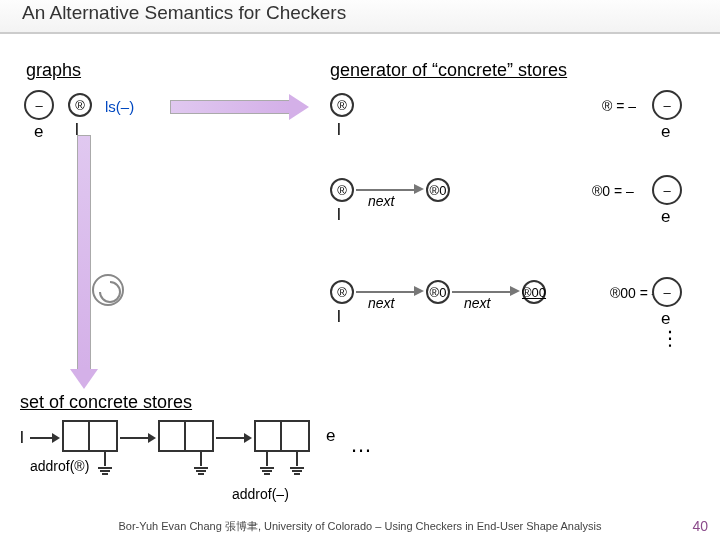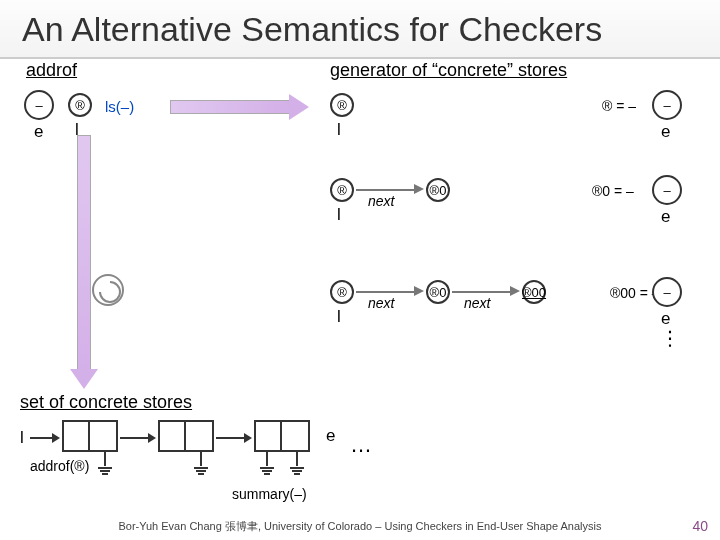--- a/index.html
+++ b/index.html
@@ -4,22 +4,22 @@
 <style>
   * { box-sizing: border-box; margin: 0; padding: 0; }
   body {
     width: 720px; height: 540px;
     font-family: "Trebuchet MS", "Segoe UI", sans-serif;
     background: #fff;
     position: relative;
     overflow: hidden;
   }
   .title {
-    padding: 10px 0 8px 22px;
-    font-size: 34px;
+    padding: 2px 0 8px 22px;
+    font-size: 19px;
     color: #333;
     border-bottom: 2px solid #ccc;
     background: linear-gradient(#fdfdfd,#f3f3f3);
   }
   .summary-label, .gen-label {
     position: absolute;
     font-size: 18px;
     text-decoration: underline;
   }
   .summary-label { top: 60px; left: 26px; }
@@ -163,21 +163,21 @@
     font-size: 15px;
     color: #0048c0;
     left: 105px; top: 98px;
   }
 </style>
 </head>
 <body>
 
 <div class="title">An Alternative Semantics for Checkers</div>
 
-<div class="summary-label">addrof</div>
+<div class="summary-label">graphs</div>
 <div class="node big" style="left:24px; top:90px;">–</div>
 <div class="lbl" style="left:34px; top:122px;">e</div>
 <div class="node" style="left:68px; top:93px;">®</div>
 <div class="lbl" style="left:75px; top:120px;">l</div>
 <div class="ls-summary">ls(–)</div>
 
 <div class="gradient-arrow">
   <div class="bar"></div>
     <div class="tri"></div>
 </div>
@@ -263,16 +263,16 @@
   <div class="v"></div>
     <div class="h1"></div>
     <div class="h2"></div>
     <div class="h3"></div>
 </div>
 
 <div class="lbl" style="left:326px; top:426px;">e</div>
 <div class="hdots" style="left:350px; top:432px;">…</div>
 
 <div class="lbl small-lbl" style="left:30px; top:458px;">addrof(®)</div>
-<div class="lbl small-lbl" style="left:232px; top:486px;">summary(–)</div>
+<div class="lbl small-lbl" style="left:232px; top:486px;">addrof(–)</div>
 
 <div class="footer">Bor-Yuh Evan Chang 張博聿, University of Colorado – Using Checkers in End-User Shape Analysis</div>
 <div class="pagenum">40</div>
 
 </body></html>

